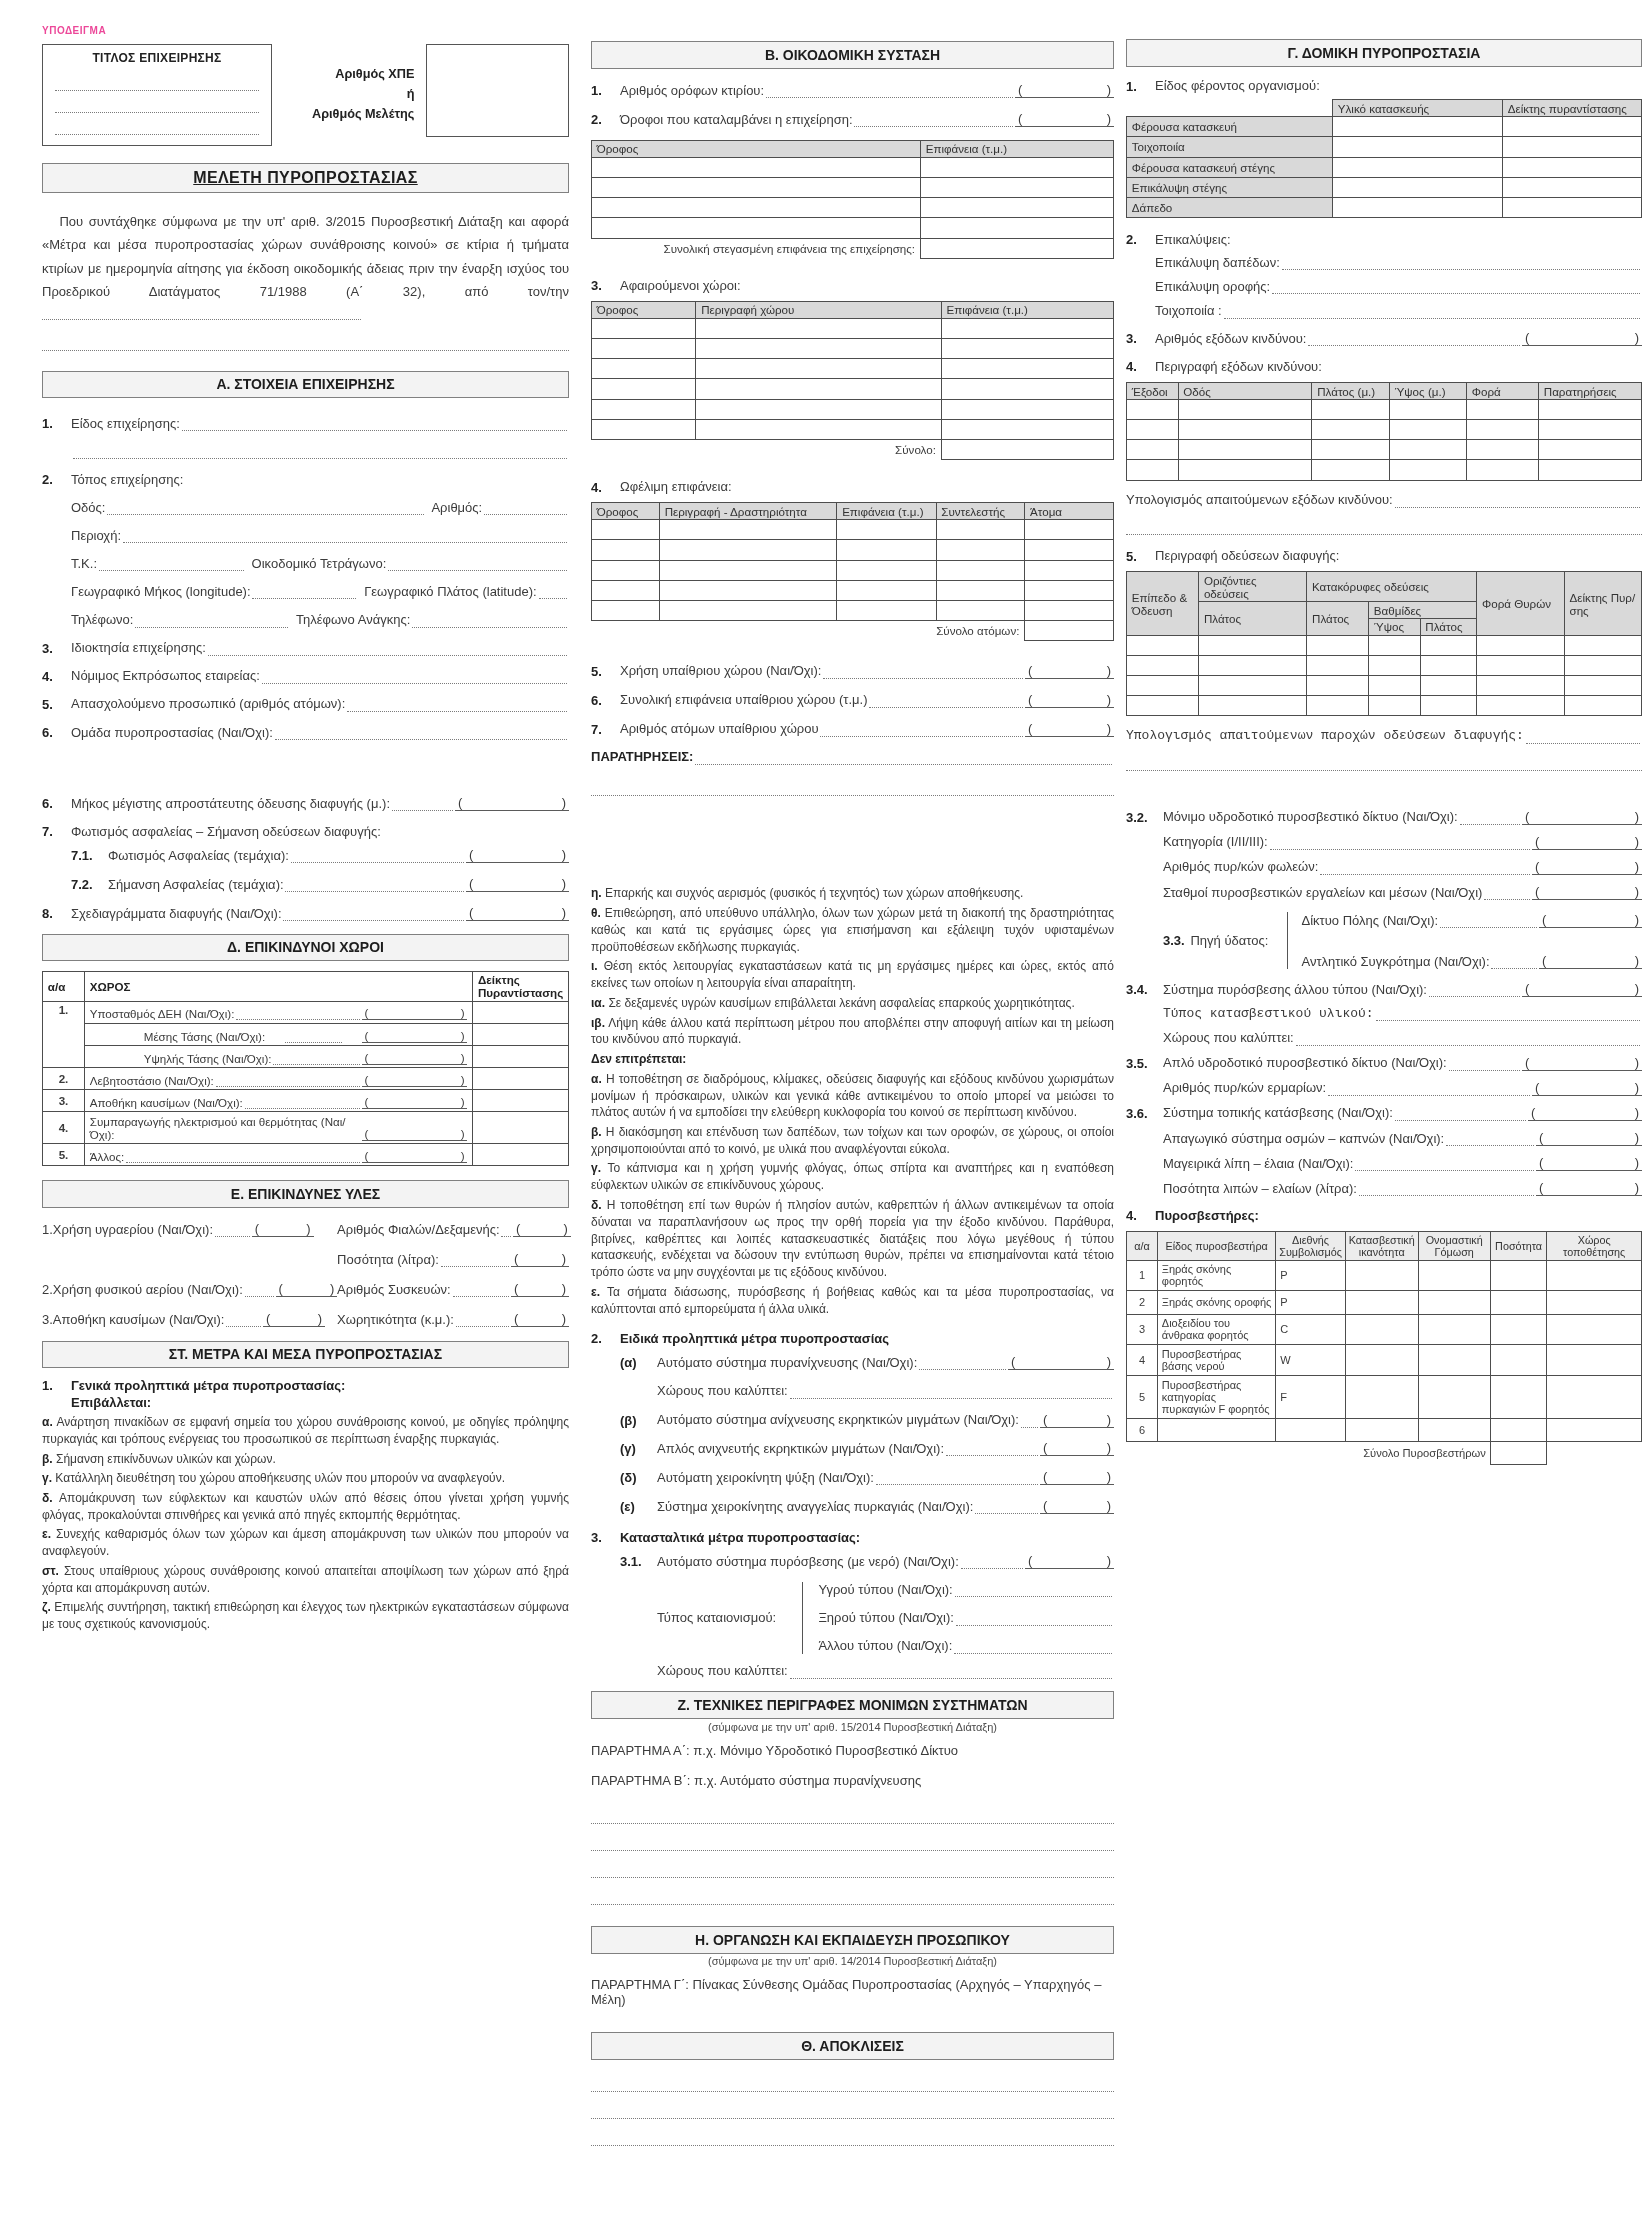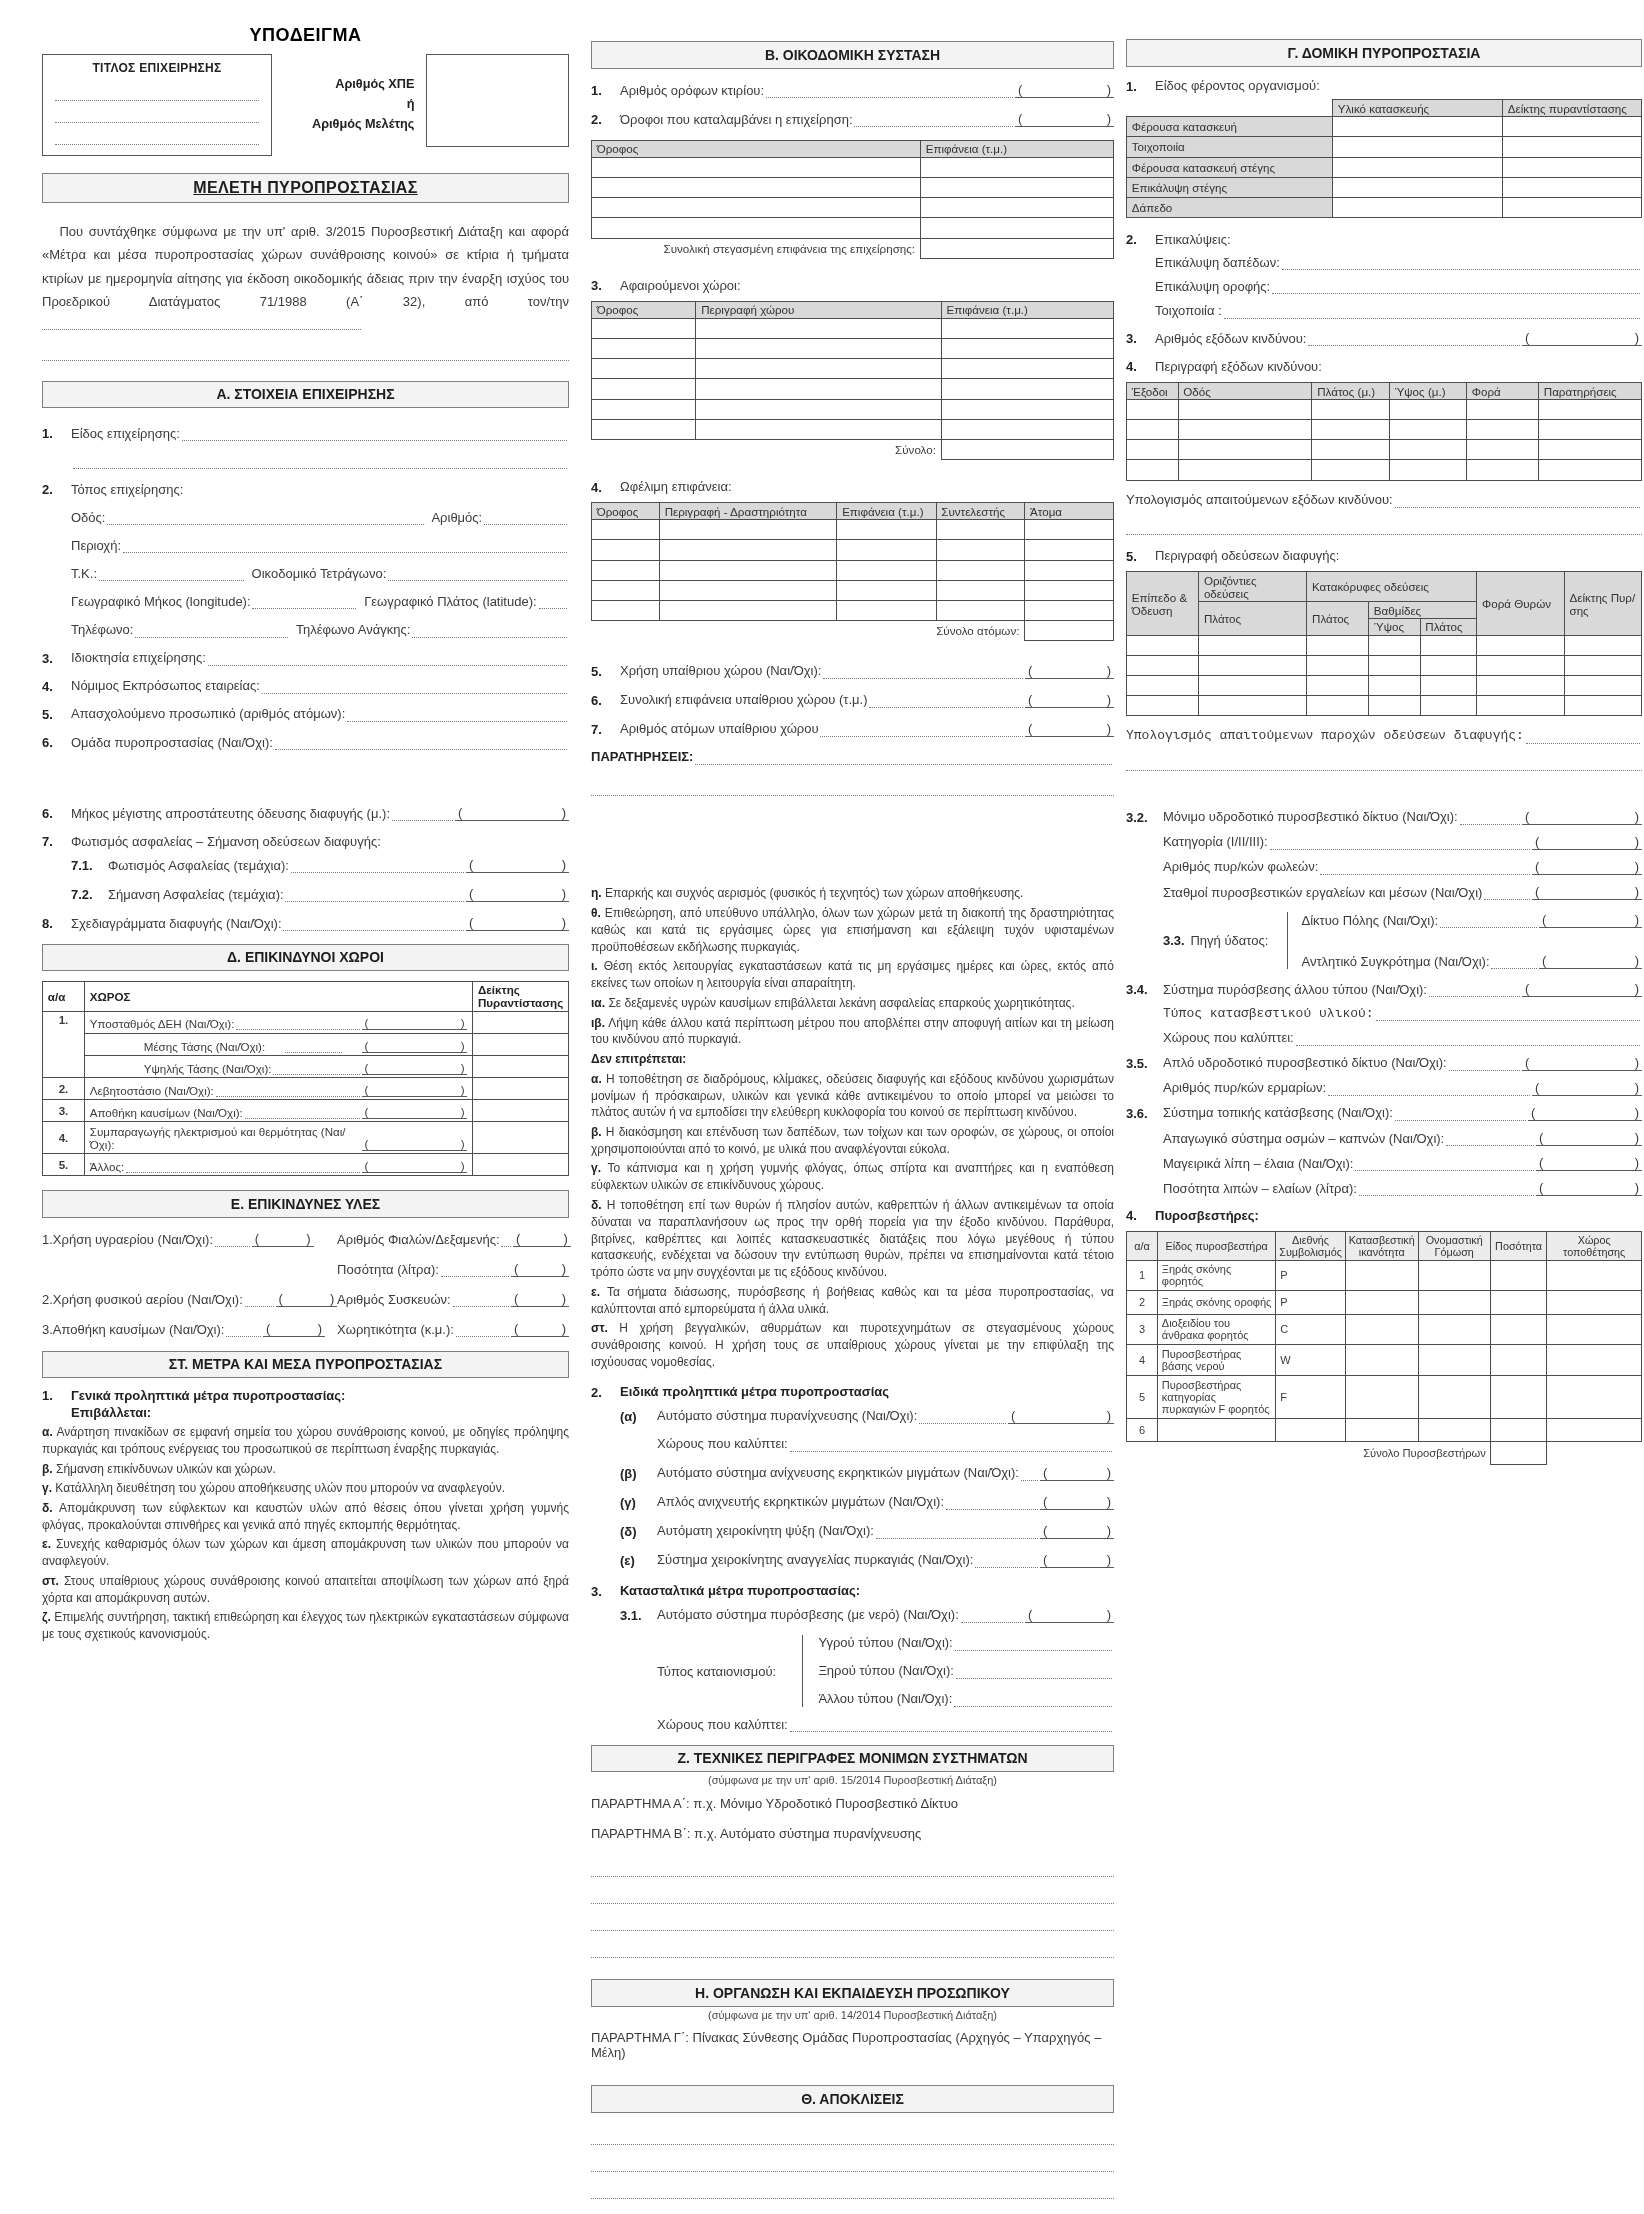--- a/index.html
+++ b/index.html
@@ -7,21 +7,21 @@
         font-family:"Liberation Sans",sans-serif;color:#3b3b3b;font-size:13px;}
   .col{position:absolute;}
   .c1{left:42px;top:25px;width:527px;}
   .c2{left:591px;top:41px;width:523px;}
   .c3{left:1126px;top:39px;width:516px;}
 
   .b{font-weight:bold;color:#222;}
   .c{text-align:center;}
   .r{text-align:right;}
 
-  .toptitle{text-align:center;font-weight:bold;font-size:18px;letter-spacing:0.5px;color:#000000;}
+  .toptitle{text-align:left;font-weight:bold;font-size:10px;letter-spacing:0.5px;color:#ec4899;}
 
   .headrow{display:flex;margin-top:7.7px;}
   .titlebox{width:230px;height:102px;border:1.4px solid #555;box-sizing:border-box;padding:6.8px 11.6px 0 11.6px;}
   .tbh{text-align:center;font-weight:bold;font-size:12px;letter-spacing:0.3px;color:#222;margin-bottom:3.9px;}
   .tbline{border-bottom:1.3px dotted #7a7a7a;height:21px;}
   .numlabels{margin-left:auto;align-self:center;text-align:right;font-weight:bold;font-size:12.7px;line-height:1.55;color:#222;}
   .numbox{width:141px;height:91px;border:1.4px solid #555;margin-left:11.6px;flex:none;}
 
   .sh{border:1px solid #808080;background:#f3f3f3;text-align:center;font-weight:bold;
       font-size:14px;color:#1d1d1d;padding:4.8px 0;}
@@ -625,21 +625,20 @@
     <p class="pp"><span class="gp">θ.</span> <span>Επιθεώρηση, από υπεύθυνο υπάλληλο, όλων των χώρων μετά τη διακοπή της δραστηριότητας καθώς και κατά τις εργάσιμες ώρες για επισήμανση και εξάλειψη τυχόν υφισταμένων προϋποθέσεων εκδήλωσης πυρκαγιάς.</span></p>
     <p class="pp"><span class="gp">ι.</span> <span>Θέση εκτός λειτουργίας εγκαταστάσεων κατά τις μη εργάσιμες ημέρες και ώρες, εκτός από εκείνες των οποίων η λειτουργία είναι απαραίτητη.</span></p>
     <p class="pp"><span class="gp">ια.</span> <span>Σε δεξαμενές υγρών καυσίμων επιβάλλεται λεκάνη ασφαλείας επαρκούς χωρητικότητας.</span></p>
     <p class="pp"><span class="gp">ιβ.</span> <span>Λήψη κάθε άλλου κατά περίπτωση μέτρου που αποβλέπει στην αποφυγή αιτίων και τη μείωση του κινδύνου από πυρκαγιά.</span></p>
     <p class="pp b">Δεν επιτρέπεται:</p>
     <p class="pp"><span class="gp">α.</span> <span>Η τοποθέτηση σε διαδρόμους, κλίμακες, οδεύσεις διαφυγής και εξόδους κινδύνου χωρισμάτων μονίμων ή πρόσκαιρων, υλικών και γενικά κάθε αντικειμένου το οποίο μπορεί να μειώσει το πλάτος αυτών ή να εμποδίσει την ελεύθερη κυκλοφορία του κοινού σε περίπτωση κινδύνου.</span></p>
     <p class="pp"><span class="gp">β.</span> <span>Η διακόσμηση και επένδυση των δαπέδων, των τοίχων και των οροφών, σε χώρους, οι οποίοι χρησιμοποιούνται από το κοινό, με υλικά που αναφλέγονται εύκολα.</span></p>
     <p class="pp"><span class="gp">γ.</span> <span>Το κάπνισμα και η χρήση γυμνής φλόγας, όπως σπίρτα και αναπτήρες και η εναπόθεση εύφλεκτων υλικών σε επικίνδυνους χώρους.</span></p>
     <p class="pp"><span class="gp">δ.</span> <span>Η τοποθέτηση επί των θυρών ή πλησίον αυτών, καθρεπτών ή άλλων αντικειμένων τα οποία δύναται να παραπλανήσουν ως προς την ορθή πορεία για την έξοδο κινδύνου. Παράθυρα, βιτρίνες, καθρέπτες και λοιπές κατασκευαστικές διατάξεις που λόγω μεγέθους ή τύπου κατασκευής, ενδέχεται να δώσουν την εντύπωση θυρών, πρέπει να επισημαίνονται κατά τέ­τοιο τρόπο ώστε να μην συγχέονται με τις εξόδους κινδύνου.</span></p>
     <p class="pp"><span class="gp">ε.</span> <span>Τα σήματα διάσωσης, πυρόσβεσης ή βοήθειας καθώς και τα μέσα πυροπροστασίας, να καλύπτονται από εμπορεύματα ή άλλα υλικά.</span></p>
-    <p class="pp"><span class="gp">στ.</span> <span>Η χρήση βεγγαλικών, αθυρμάτων και πυροτεχνημάτων σε στεγασμένους χώρους συνάθροισης κοινού. Η χρήση τους σε υπαίθριους χώρους γίνεται με την επιφύλαξη της ισχύουσας νομοθεσίας.</span></p>
 
     <div class="ni" style="margin-top:13.5px;margin-bottom:7.7px;">
       <span class="n">2.</span>
       <span class="lb b">Ειδικά προληπτικά μέτρα πυροπροστασίας</span>
     </div>
     <div class="ni sub">
       <span class="nw">(α)</span>
       <span class="lb">Αυτόματο σύστημα πυρανίχνευσης (Ναι/Όχι):</span>
       <span class="fl"></span>
       <span class="pg" style="width:100px;">

